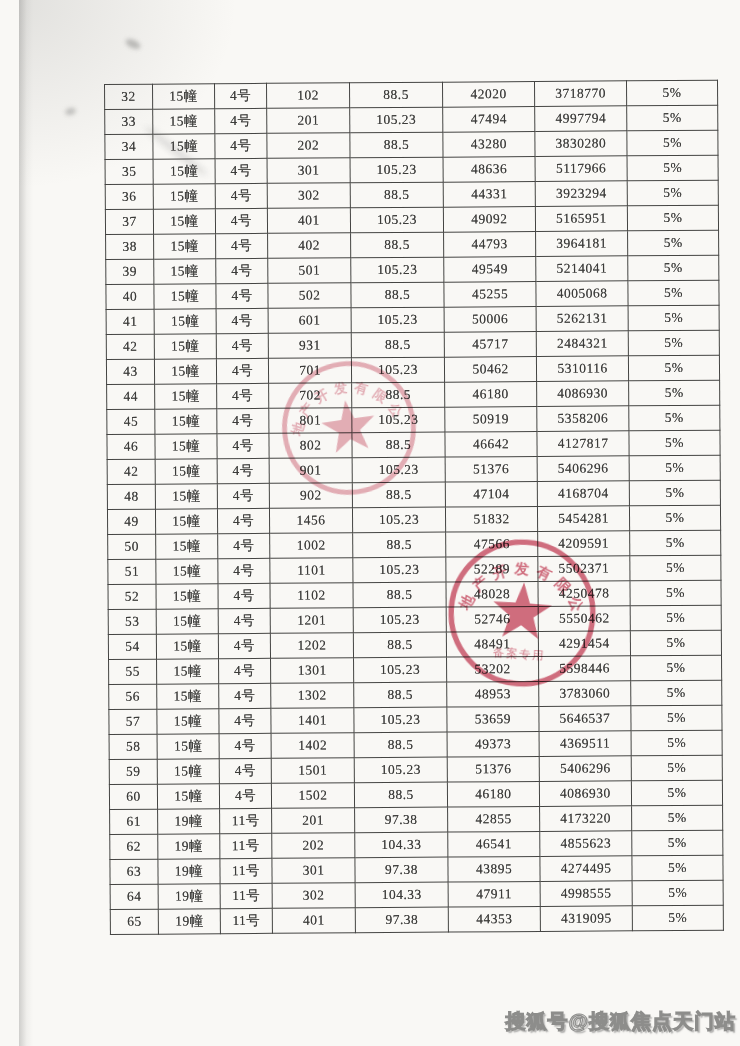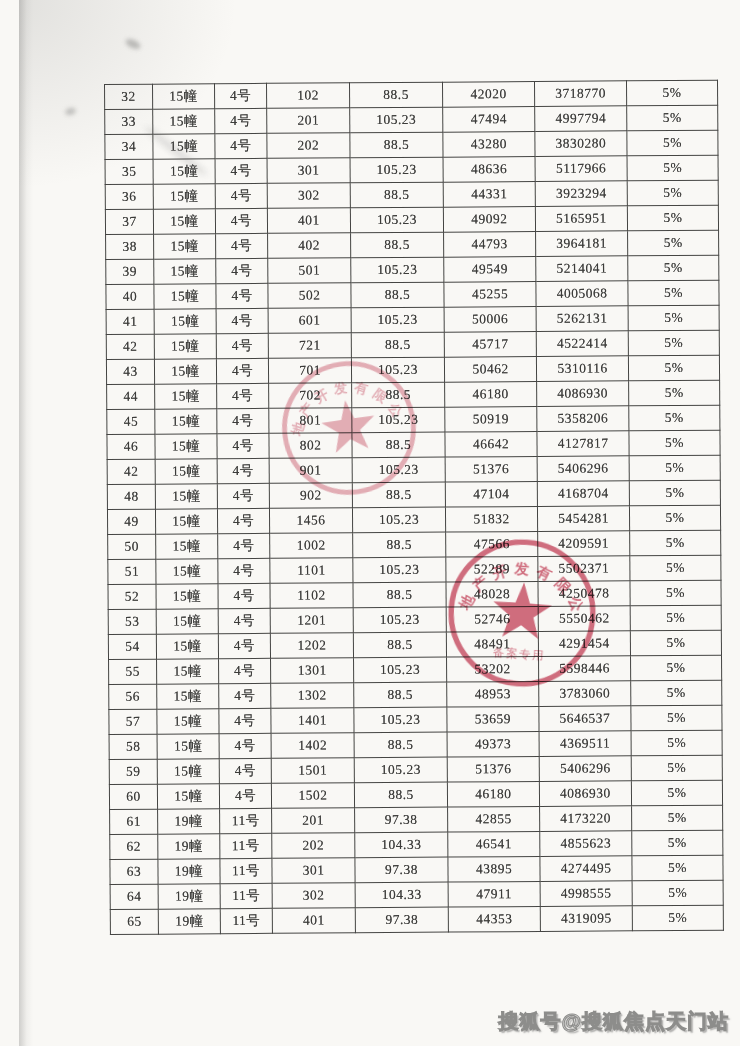--- a/index.html
+++ b/index.html
@@ -49,21 +49,21 @@
   tr{height:25px;}
 
   
   .stamp{position:absolute;pointer-events:none;mix-blend-mode:multiply;}
   .stamp svg{display:block;width:100%;height:100%;}
   .stamp-upper{left:260px;top:358px;width:140px;height:140px;opacity:0.42;filter:blur(0.7px);transform:rotate(-8deg);}
   .stamp-lower{left:426px;top:536px;width:154px;height:154px;opacity:0.78;filter:blur(0.4px);transform:rotate(4deg);}
 
   
   .watermark{
-    position:absolute;right:11px;top:1008px;
+    position:absolute;right:4px;top:1008px;
     font-family:"Liberation Sans","DejaVu Sans",sans-serif;
     font-size:20px;font-weight:bold;letter-spacing:1px;
     color:#eeeeec;
     -webkit-text-stroke:1.1px #8d8d8b;
     text-shadow:2px 2px 1.5px rgba(110,110,110,0.55);
     white-space:nowrap;
   }
 </style>
 </head>
 <body>
@@ -186,24 +186,24 @@
             <td>601</td>
             <td>105.23</td>
             <td>50006</td>
             <td>5262131</td>
             <td>5%</td>
           </tr>
           <tr>
             <td>42</td>
             <td>15幢</td>
             <td>4号</td>
-            <td>721</td>
+            <td>931</td>
             <td>88.5</td>
             <td>45717</td>
-            <td>4522414</td>
+            <td>2484321</td>
             <td>5%</td>
           </tr>
           <tr>
             <td>43</td>
             <td>15幢</td>
             <td>4号</td>
             <td>701</td>
             <td>105.23</td>
             <td>50462</td>
             <td>5310116</td>

